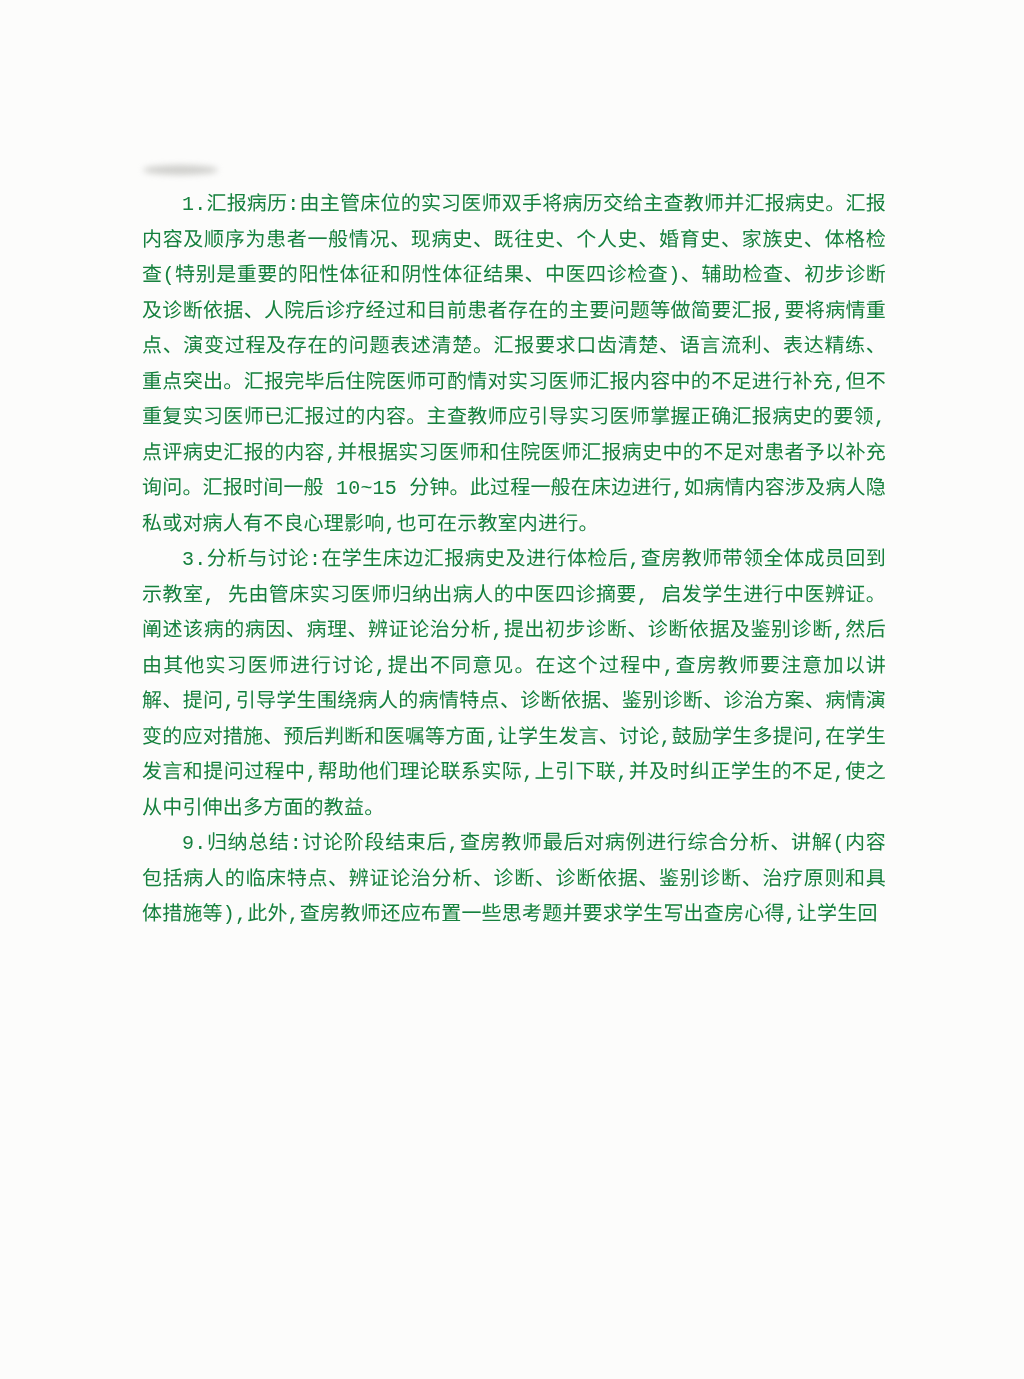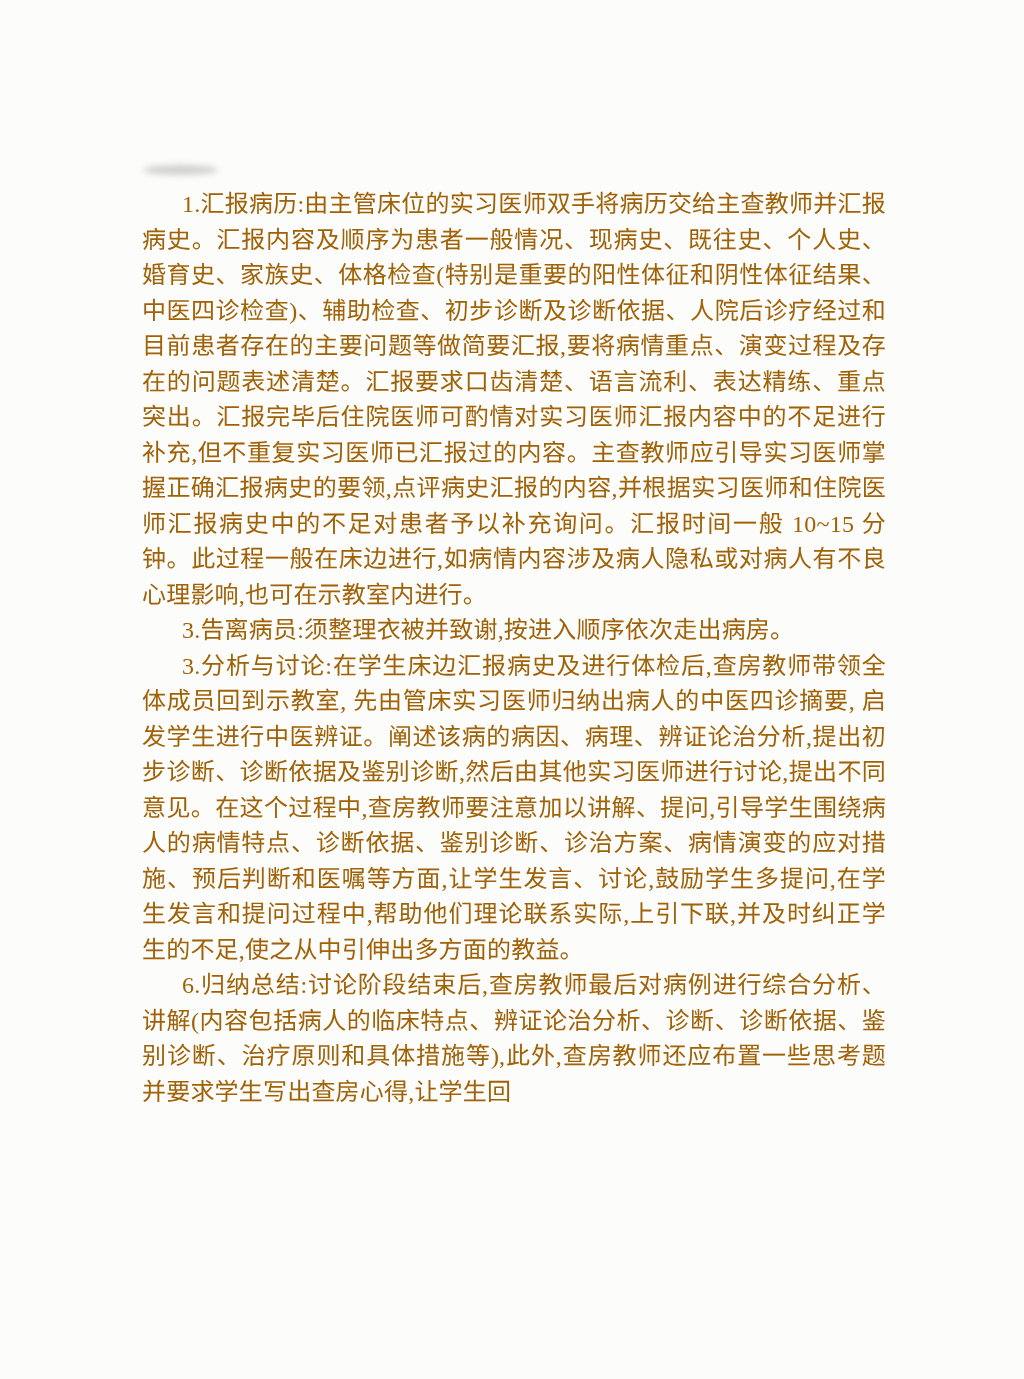--- a/index.html
+++ b/index.html
@@ -29,38 +29,38 @@
     background: #b8b8b4;
     border-radius: 50%;
     filter: blur(3px);
     opacity: 0.65;
   }
   .text-block {
     position: absolute;
     left: 142px;
     top: 187px;
     width: 744px;
-    font-size: 24px;
+    font-size: 20px;
     line-height: 35.5px;
-    color: #a16207;
+    color: #15803d;
     text-align: justify;
     text-justify: inter-character;
     letter-spacing: 0.2px;
+    font-family: Liberation Mono, monospace;
   }
   .text-block p {
     margin: 0;
     padding: 0;
     text-indent: 40px;
   }
 </style>
 </head>
 <body>
 
 <div class="page">
   <div class="smudge"></div>
   <div class="text-block">
 
   <p>1.汇报病历:由主管床位的实习医师双手将病历交给主查教师并汇报病史。汇报内容及顺序为患者一般情况、现病史、既往史、个人史、婚育史、家族史、体格检查(特别是重要的阳性体征和阴性体征结果、中医四诊检查)、辅助检查、初步诊断及诊断依据、人院后诊疗经过和目前患者存在的主要问题等做简要汇报,要将病情重点、演变过程及存在的问题表述清楚。汇报要求口齿清楚、语言流利、表达精练、重点突出。汇报完毕后住院医师可酌情对实习医师汇报内容中的不足进行补充,但不重复实习医师已汇报过的内容。主查教师应引导实习医师掌握正确汇报病史的要领,点评病史汇报的内容,并根据实习医师和住院医师汇报病史中的不足对患者予以补充询问。汇报时间一般 10~15 分钟。此过程一般在床边进行,如病情内容涉及病人隐私或对病人有不良心理影响,也可在示教室内进行。</p>
-      <p>3.告离病员:须整理衣被并致谢,按进入顺序依次走出病房。</p>
       <p>3.分析与讨论:在学生床边汇报病史及进行体检后,查房教师带领全体成员回到示教室, 先由管床实习医师归纳出病人的中医四诊摘要, 启发学生进行中医辨证。阐述该病的病因、病理、辨证论治分析,提出初步诊断、诊断依据及鉴别诊断,然后由其他实习医师进行讨论,提出不同意见。在这个过程中,查房教师要注意加以讲解、提问,引导学生围绕病人的病情特点、诊断依据、鉴别诊断、诊治方案、病情演变的应对措施、预后判断和医嘱等方面,让学生发言、讨论,鼓励学生多提问,在学生发言和提问过程中,帮助他们理论联系实际,上引下联,并及时纠正学生的不足,使之从中引伸出多方面的教益。</p>
-      <p>6.归纳总结:讨论阶段结束后,查房教师最后对病例进行综合分析、讲解(内容包括病人的临床特点、辨证论治分析、诊断、诊断依据、鉴别诊断、治疗原则和具体措施等),此外,查房教师还应布置一些思考题并要求学生写出查房心得,让学生回</p>
+      <p>9.归纳总结:讨论阶段结束后,查房教师最后对病例进行综合分析、讲解(内容包括病人的临床特点、辨证论治分析、诊断、诊断依据、鉴别诊断、治疗原则和具体措施等),此外,查房教师还应布置一些思考题并要求学生写出查房心得,让学生回</p>
     </div>
 </div>
 
 </body></html>

